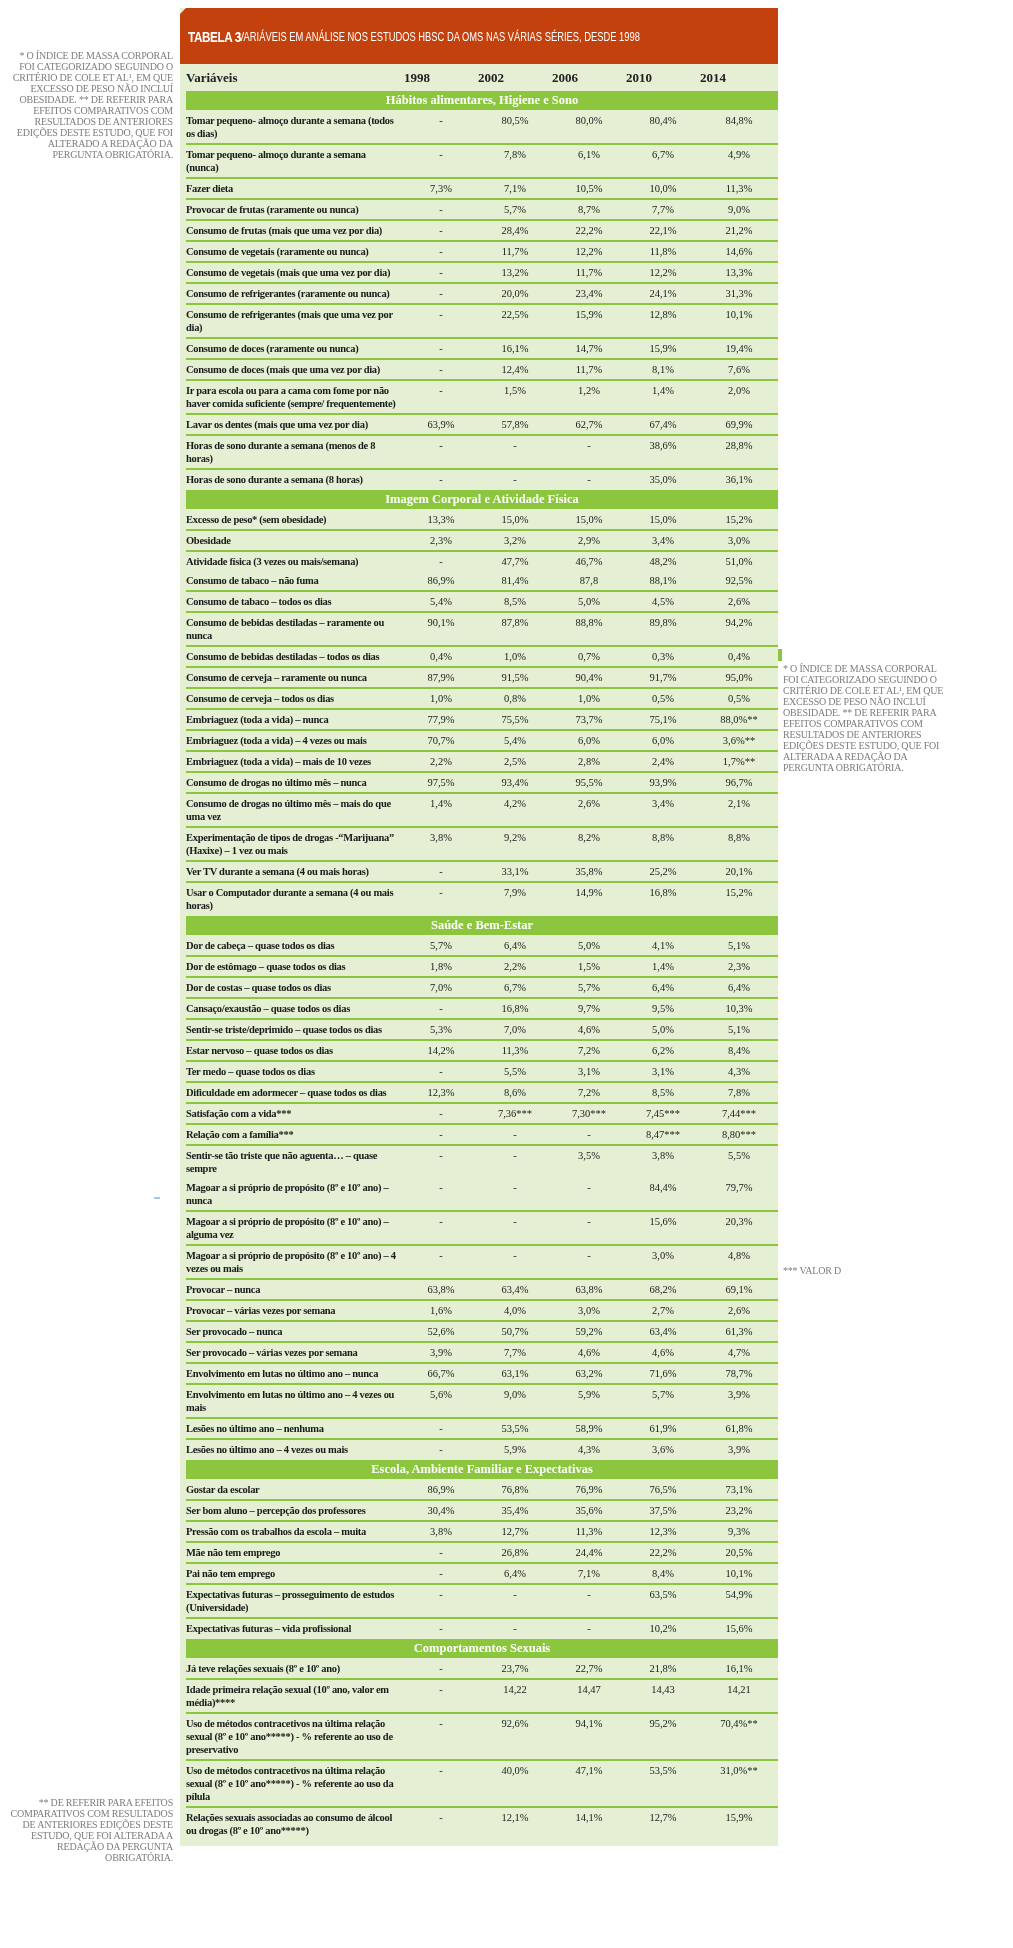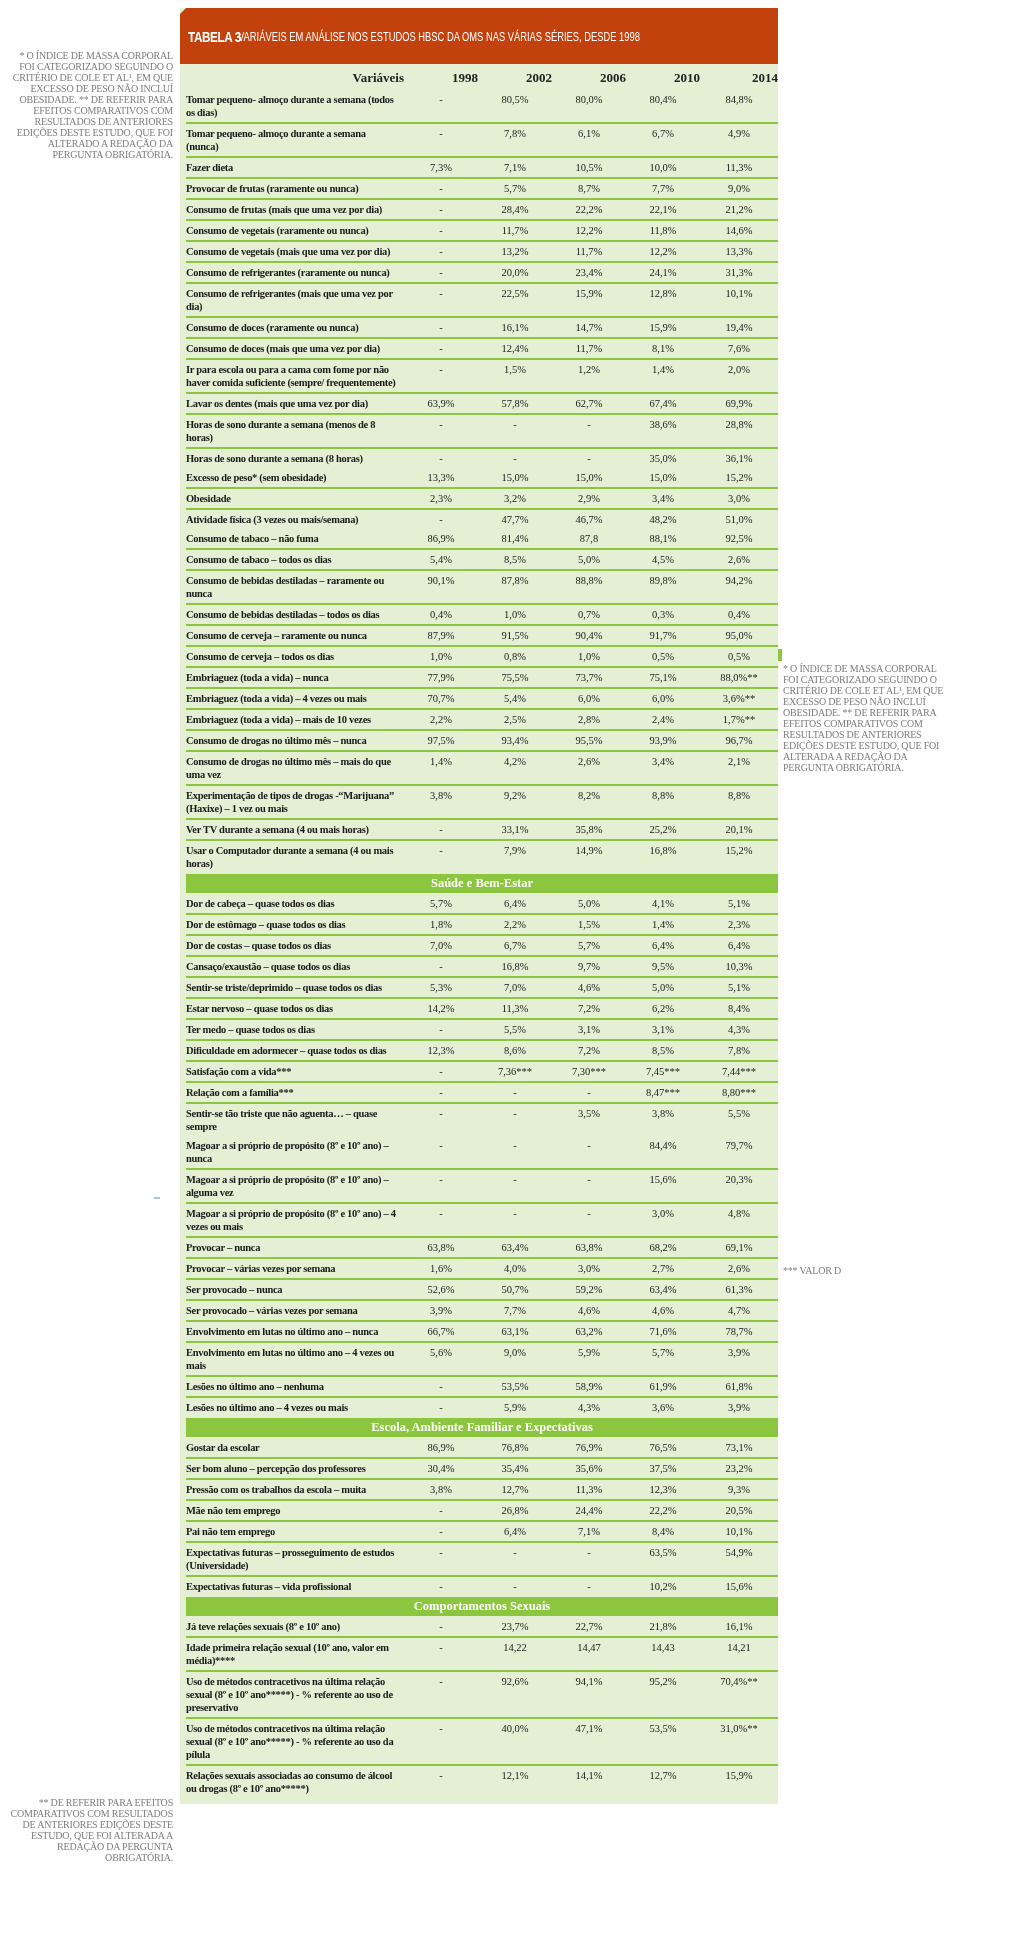--- a/index.html
+++ b/index.html
@@ -4,21 +4,21 @@
 <style>
   html, body { margin:0; padding:0; background:#ffffff; }
   body { width:1013px; height:1948px; position:relative; overflow:hidden; font-family:"Liberation Serif", "DejaVu Serif", serif; }
   .page { position:absolute; left:0; top:0; width:1013px; height:1948px; }
   .table-wrap { position:absolute; left:180px; top:8px; width:598px; background:#e4efd3; padding-bottom:6px; }
   .title-bar { height:56px; background:#c2410c; display:flex; align-items:center; padding-left:8px; clip-path: polygon(6px 0, 100% 0, 100% 100%, 0 100%, 0 6px); }
   .title-strong { font-family:"Liberation Sans", "DejaVu Sans", sans-serif; font-weight:bold; color:#ffffff; font-size:15px; letter-spacing:-0.5px; transform:scaleX(0.78); transform-origin:left center; white-space:nowrap; }
   .title-rest { font-family:"Liberation Sans", "DejaVu Sans", sans-serif; color:#ffffff; font-size:13px; margin-left:-18px; transform:scaleX(0.72); transform-origin:left center; white-space:nowrap; }
   .grid { display:grid; grid-template-columns: 218px 74px 74px 74px 74px 78px; padding:0 6px; }
   .hdr { display:contents; }
-  .hdr > div { font-size:13px; font-weight:bold; color:#222; text-align:right; padding:6px 0 4px; }
+  .hdr > div { font-size:13px; font-weight:bold; color:#222; text-align:left; padding:6px 0 4px; }
   .section { grid-column:1 / -1; background:#8cc63f; color:#ffffff; text-align:center; font-weight:bold; font-size:12.5px; height:19px; line-height:19px; margin:1px 0; }
   .row { display:contents; }
   .row > div { font-size:10.5px; color:#1a1a1a; padding:3px 0 3px; border-top:2px solid #8cc63f; line-height:13px; }
   .row > div.first-after-sec { border-top:none; }
   .row .lab { font-weight:bold; letter-spacing:-0.3px; padding-right:4px; }
   .row .val { text-align:center; }
   .note { position:absolute; font-family:Liberation Serif, serif; color:#7d7d7d; font-size:10px; line-height:11px; text-transform:uppercase; letter-spacing:-0.2px; }
   .note-left { left:8px; width:165px; text-align:right; }
   .note-right { left:783px; width:165px; text-align:left; }
   .tab-mark { position:absolute; background:#8cc63f; }
@@ -44,35 +44,37 @@
     </div>
     <div class="grid" id="grid">
       <div class="hdr">
         <div>Variáveis</div>
         <div>1998</div>
         <div>2002</div>
         <div>2006</div>
         <div>2010</div>
         <div>2014</div>
       </div>
+    <div class="section">Hábitos alimentares, Higiene e Sono</div>
         <div class="row"><div class="lab first-after-sec">Tomar pequeno- almoço durante a semana (todos os dias)</div><div class="val first-after-sec">-</div><div class="val first-after-sec">80,5%</div><div class="val first-after-sec">80,0%</div><div class="val first-after-sec">80,4%</div><div class="val first-after-sec">84,8%</div></div>
         <div class="row"><div class="lab">Tomar pequeno- almoço durante a semana (nunca)</div><div class="val">-</div><div class="val">7,8%</div><div class="val">6,1%</div><div class="val">6,7%</div><div class="val">4,9%</div></div>
         <div class="row"><div class="lab">Fazer dieta</div><div class="val">7,3%</div><div class="val">7,1%</div><div class="val">10,5%</div><div class="val">10,0%</div><div class="val">11,3%</div></div>
         <div class="row"><div class="lab">Provocar de frutas (raramente ou nunca)</div><div class="val">-</div><div class="val">5,7%</div><div class="val">8,7%</div><div class="val">7,7%</div><div class="val">9,0%</div></div>
         <div class="row"><div class="lab">Consumo de frutas (mais que uma vez por dia)</div><div class="val">-</div><div class="val">28,4%</div><div class="val">22,2%</div><div class="val">22,1%</div><div class="val">21,2%</div></div>
         <div class="row"><div class="lab">Consumo de vegetais (raramente ou nunca)</div><div class="val">-</div><div class="val">11,7%</div><div class="val">12,2%</div><div class="val">11,8%</div><div class="val">14,6%</div></div>
         <div class="row"><div class="lab">Consumo de vegetais (mais que uma vez por dia)</div><div class="val">-</div><div class="val">13,2%</div><div class="val">11,7%</div><div class="val">12,2%</div><div class="val">13,3%</div></div>
         <div class="row"><div class="lab">Consumo de refrigerantes (raramente ou nunca)</div><div class="val">-</div><div class="val">20,0%</div><div class="val">23,4%</div><div class="val">24,1%</div><div class="val">31,3%</div></div>
         <div class="row"><div class="lab">Consumo de refrigerantes (mais que uma vez por dia)</div><div class="val">-</div><div class="val">22,5%</div><div class="val">15,9%</div><div class="val">12,8%</div><div class="val">10,1%</div></div>
         <div class="row"><div class="lab">Consumo de doces (raramente ou nunca)</div><div class="val">-</div><div class="val">16,1%</div><div class="val">14,7%</div><div class="val">15,9%</div><div class="val">19,4%</div></div>
         <div class="row"><div class="lab">Consumo de doces (mais que uma vez por dia)</div><div class="val">-</div><div class="val">12,4%</div><div class="val">11,7%</div><div class="val">8,1%</div><div class="val">7,6%</div></div>
         <div class="row"><div class="lab">Ir para  escola ou para a cama com fome por não haver comida suficiente (sempre/ frequentemente)</div><div class="val">-</div><div class="val">1,5%</div><div class="val">1,2%</div><div class="val">1,4%</div><div class="val">2,0%</div></div>
         <div class="row"><div class="lab">Lavar os dentes (mais que uma vez por dia)</div><div class="val">63,9%</div><div class="val">57,8%</div><div class="val">62,7%</div><div class="val">67,4%</div><div class="val">69,9%</div></div>
         <div class="row"><div class="lab">Horas de sono durante a semana (menos de 8 horas)</div><div class="val">-</div><div class="val">-</div><div class="val">-</div><div class="val">38,6%</div><div class="val">28,8%</div></div>
         <div class="row"><div class="lab">Horas de sono durante a semana (8 horas)</div><div class="val">-</div><div class="val">-</div><div class="val">-</div><div class="val">35,0%</div><div class="val">36,1%</div></div>
+        <div class="section">Imagem Corporal e Atividade Física</div>
         <div class="row"><div class="lab first-after-sec">Excesso de peso* (sem obesidade)</div><div class="val first-after-sec">13,3%</div><div class="val first-after-sec">15,0%</div><div class="val first-after-sec">15,0%</div><div class="val first-after-sec">15,0%</div><div class="val first-after-sec">15,2%</div></div>
         <div class="row"><div class="lab">Obesidade</div><div class="val">2,3%</div><div class="val">3,2%</div><div class="val">2,9%</div><div class="val">3,4%</div><div class="val">3,0%</div></div>
         <div class="row"><div class="lab">Atividade física (3 vezes ou mais/semana)</div><div class="val">-</div><div class="val">47,7%</div><div class="val">46,7%</div><div class="val">48,2%</div><div class="val">51,0%</div></div>
         <div class="row"><div class="lab first-after-sec">Consumo de tabaco – não fuma</div><div class="val first-after-sec">86,9%</div><div class="val first-after-sec">81,4%</div><div class="val first-after-sec">87,8</div><div class="val first-after-sec">88,1%</div><div class="val first-after-sec">92,5%</div></div>
         <div class="row"><div class="lab">Consumo de tabaco – todos os dias</div><div class="val">5,4%</div><div class="val">8,5%</div><div class="val">5,0%</div><div class="val">4,5%</div><div class="val">2,6%</div></div>
         <div class="row"><div class="lab">Consumo de bebidas destiladas – raramente ou nunca</div><div class="val">90,1%</div><div class="val">87,8%</div><div class="val">88,8%</div><div class="val">89,8%</div><div class="val">94,2%</div></div>
         <div class="row"><div class="lab">Consumo de bebidas destiladas – todos os dias</div><div class="val">0,4%</div><div class="val">1,0%</div><div class="val">0,7%</div><div class="val">0,3%</div><div class="val">0,4%</div></div>
         <div class="row"><div class="lab">Consumo de cerveja – raramente ou nunca</div><div class="val">87,9%</div><div class="val">91,5%</div><div class="val">90,4%</div><div class="val">91,7%</div><div class="val">95,0%</div></div>
         <div class="row"><div class="lab">Consumo de cerveja – todos os dias</div><div class="val">1,0%</div><div class="val">0,8%</div><div class="val">1,0%</div><div class="val">0,5%</div><div class="val">0,5%</div></div>
         <div class="row"><div class="lab">Embriaguez (toda a vida) – nunca</div><div class="val">77,9%</div><div class="val">75,5%</div><div class="val">73,7%</div><div class="val">75,1%</div><div class="val">88,0%**</div></div>

